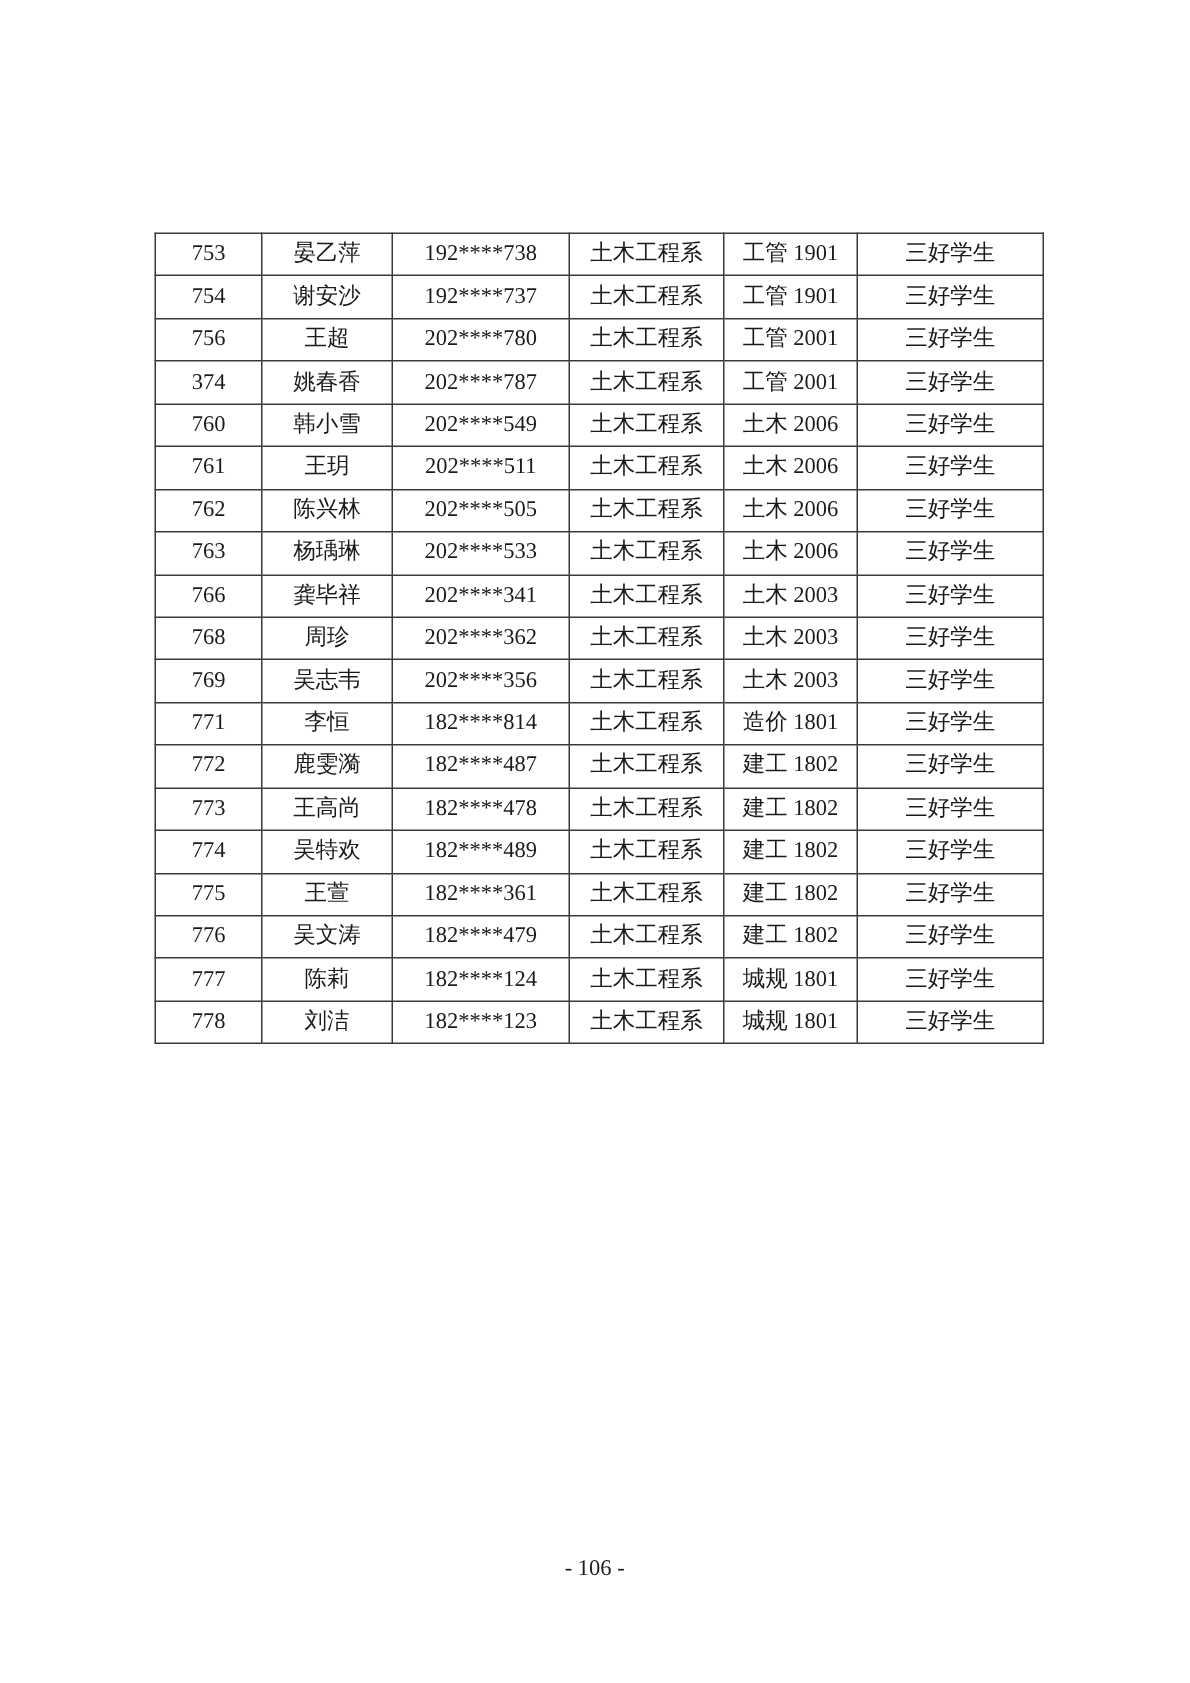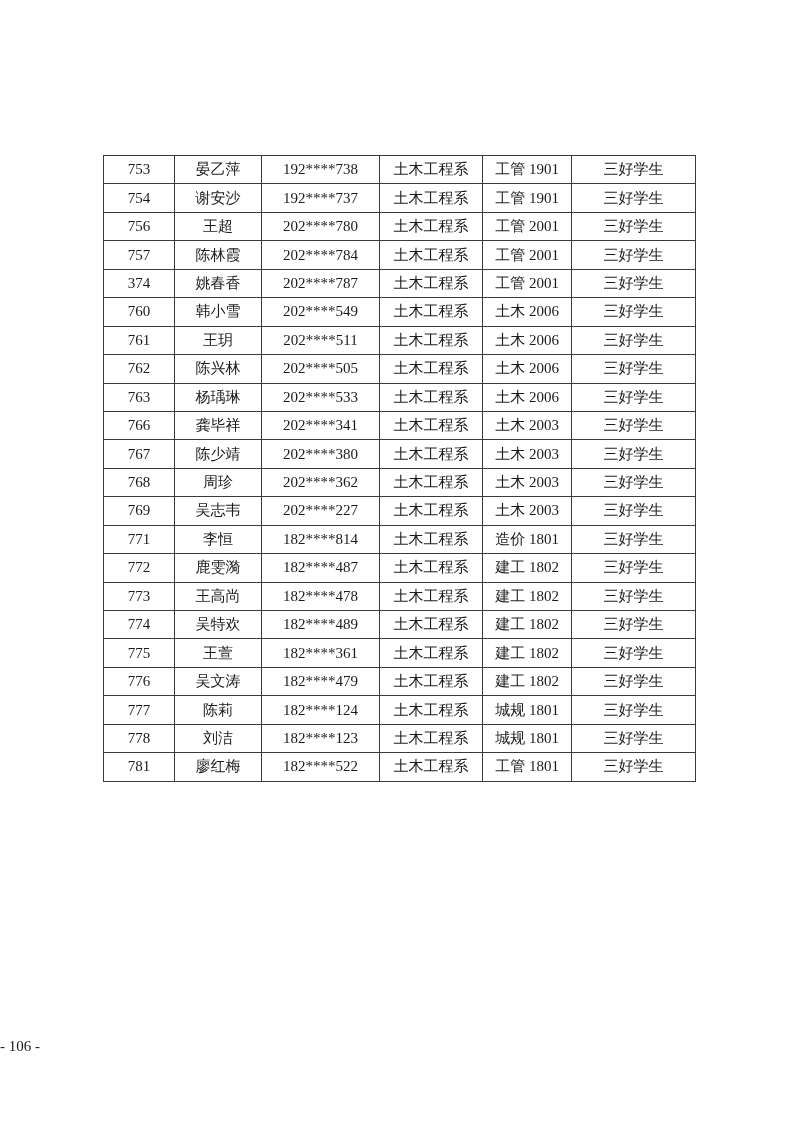--- a/index.html
+++ b/index.html
@@ -41,21 +41,21 @@
   col.c-name   { width: 87px; }
   col.c-id     { width: 118px; }
   col.c-dept   { width: 103px; }
   col.c-class  { width: 89px; }
   col.c-award  { width: 124px; }
   .page-number {
     position: absolute;
     top: 1038px;
     left: 0;
     width: 100%;
-    text-align: left;
+    text-align: center;
     font-size: 15px;
     color: #1a1a1a;
   }
 </style>
 </head>
 <body>
 
 <div class="page">
 
   <table class="award-table">
@@ -86,28 +86,20 @@
         </tr>
         <tr>
           <td>756</td>
           <td>王超</td>
           <td>202****780</td>
           <td>土木工程系</td>
           <td>工管 2001</td>
           <td>三好学生</td>
         </tr>
         <tr>
-          <td>757</td>
-          <td>陈林霞</td>
-          <td>202****784</td>
-          <td>土木工程系</td>
-          <td>工管 2001</td>
-          <td>三好学生</td>
-        </tr>
-        <tr>
           <td>374</td>
           <td>姚春香</td>
           <td>202****787</td>
           <td>土木工程系</td>
           <td>工管 2001</td>
           <td>三好学生</td>
         </tr>
         <tr>
           <td>760</td>
           <td>韩小雪</td>
@@ -142,39 +134,31 @@
         </tr>
         <tr>
           <td>766</td>
           <td>龚毕祥</td>
           <td>202****341</td>
           <td>土木工程系</td>
           <td>土木 2003</td>
           <td>三好学生</td>
         </tr>
         <tr>
-          <td>767</td>
-          <td>陈少靖</td>
-          <td>202****380</td>
-          <td>土木工程系</td>
-          <td>土木 2003</td>
-          <td>三好学生</td>
-        </tr>
-        <tr>
           <td>768</td>
           <td>周珍</td>
           <td>202****362</td>
           <td>土木工程系</td>
           <td>土木 2003</td>
           <td>三好学生</td>
         </tr>
         <tr>
           <td>769</td>
           <td>吴志韦</td>
-          <td>202****227</td>
+          <td>202****356</td>
           <td>土木工程系</td>
           <td>土木 2003</td>
           <td>三好学生</td>
         </tr>
         <tr>
           <td>771</td>
           <td>李恒</td>
           <td>182****814</td>
           <td>土木工程系</td>
           <td>造价 1801</td>
@@ -229,26 +213,18 @@
           <td>三好学生</td>
         </tr>
         <tr>
           <td>778</td>
           <td>刘洁</td>
           <td>182****123</td>
           <td>土木工程系</td>
           <td>城规 1801</td>
           <td>三好学生</td>
         </tr>
-        <tr>
-          <td>781</td>
-          <td>廖红梅</td>
-          <td>182****522</td>
-          <td>土木工程系</td>
-          <td>工管 1801</td>
-          <td>三好学生</td>
-        </tr>
       </tbody>
   </table>
 
   <div class="page-number">- 106 -</div>
 
 </div>
 
 </body></html>

